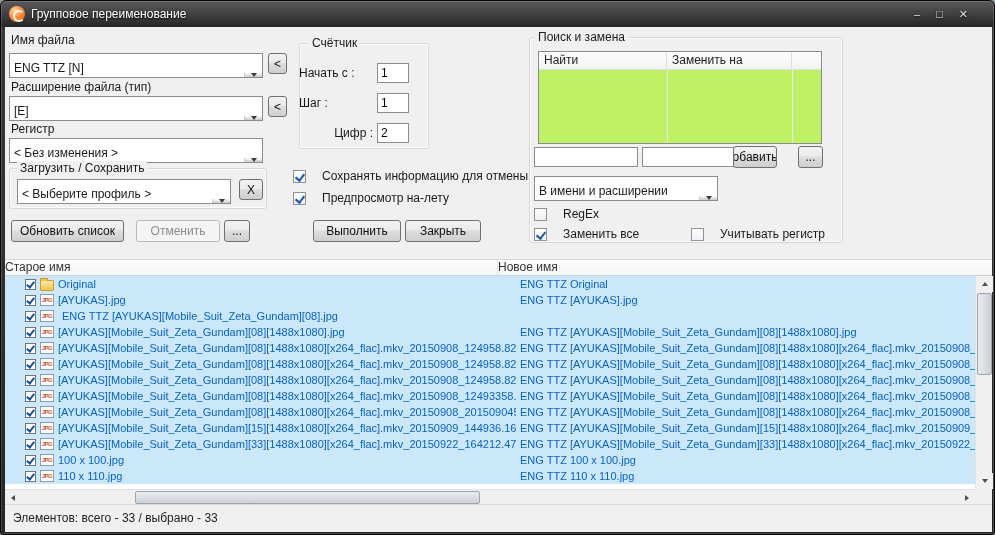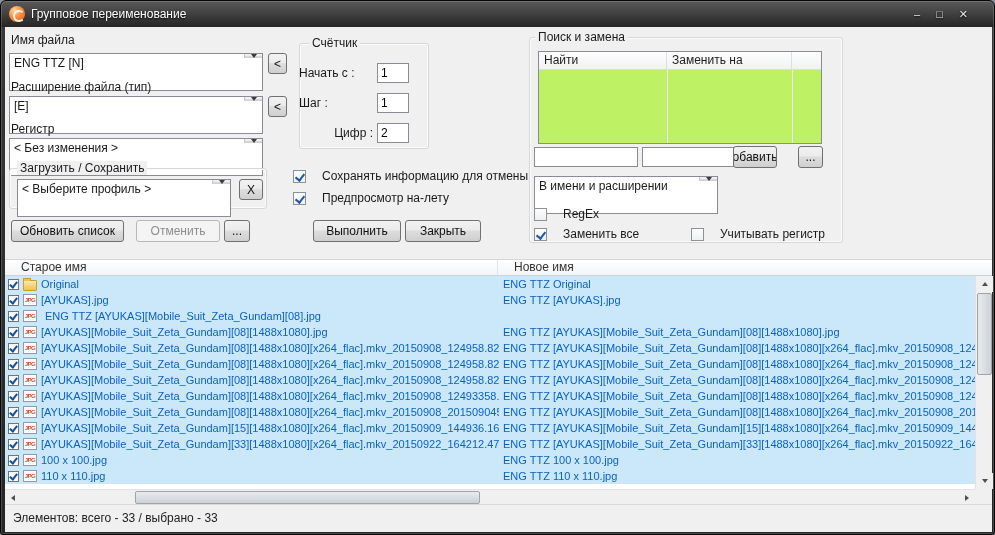--- a/index.html
+++ b/index.html
@@ -6,43 +6,43 @@
 body{font-family:"Liberation Sans",sans-serif;background:#8b9097}
 .window{position:relative;width:995px;height:535px;border:1px solid #060606;border-radius:6px 6px 3px 3px;background:linear-gradient(#5a5a5a,#262626 26px,#383838 26px,#262626);overflow:hidden;box-shadow:inset 0 0 0 1px rgba(255,255,255,.16)}
 .titlebar{position:absolute;left:0;top:0;right:0;height:26px;display:flex;align-items:center;gap:6px;padding:0 8px;color:#fff;font-size:12px;text-shadow:0 1px 2px #000}
 .app-icon{width:16px;height:16px;border-radius:50%;background:radial-gradient(circle at 35% 30%,#ffd9a0 0%,#fa8c3c 45%,#e85d10 100%);position:relative;flex:none}
 .app-icon::after{content:"";position:absolute;left:4px;top:4px;width:8px;height:8px;border:2px solid rgba(255,255,255,.92);border-right-color:transparent;border-radius:50%}
 .title{flex:1;white-space:nowrap;overflow:hidden}
 .win-controls{display:flex;gap:16px;margin-right:18px}
 .wbtn{color:#e3e3e3;font-size:11px;line-height:16px}
 .client{position:absolute;left:4px;top:26px;width:987px;height:505px;background:#f0f0f0;font-size:12px;color:#1a1a1a}
 .lbl{position:absolute;white-space:nowrap}
-.combo{position:absolute;height:38px;background:#fff;border:1px solid #898c95;display:flex;align-items:flex-start;overflow:hidden}
+.combo{position:absolute;height:25px;background:#fff;border:1px solid #898c95;display:flex;align-items:flex-end;overflow:hidden}
 .combo .val{flex:1;padding:2px 4px;white-space:nowrap;overflow:hidden}
 .combo .drop{width:18px;flex:none;border-left:1px solid #c3c9cd;background:linear-gradient(#f4f4f4,#ececec 45%,#dcdcdc 50%,#cfcfcf);display:flex;align-items:center;justify-content:center}
 .arr{width:0;height:0;border-left:3.5px solid transparent;border-right:3.5px solid transparent;border-top:4px solid #3c3c3c}
 .btn{position:absolute;height:22px;border:1px solid #707070;border-radius:3px;background:linear-gradient(#f2f2f2,#ebebeb 45%,#dddddd 50%,#cfcfcf);font:inherit;font-size:12px;color:#111;display:flex;align-items:center;justify-content:center;white-space:nowrap;overflow:hidden}
 .btn.disabled{border-color:#b8b8b8;background:#f4f4f4;color:#8d8d8d}
 .group{position:absolute;border:1px solid #d7d7d7;border-radius:3px;box-shadow:inset 0 0 0 1px #fcfcfc}
 .glabel{position:absolute;background:#f0f0f0;padding:0 3px;white-space:nowrap}
 .check{position:absolute;display:flex;align-items:center;gap:16px;white-space:nowrap}
 .box{width:13px;height:13px;background:linear-gradient(#fdfdfd,#eef0f2);border:1px solid #8e9297;position:relative;flex:none}
 .checked .box::after{content:"";position:absolute;left:3px;top:1px;width:4px;height:7px;border:solid #2057a8;border-width:0 2px 2px 0;transform:rotate(38deg)}
 .tinput{position:absolute;height:20px;border:1px solid #898c95;background:#fff;font:inherit;font-size:12px;padding:0 3px}
 
 .sr-table{position:absolute;background:#bef264;border:1px solid #898c95}
 .sr-head{display:flex;height:18px;background:linear-gradient(#fdfdfd,#f1f2f4);border-bottom:1px solid #d9dce1;font-size:12px;color:#222}
 .sr-col{padding:1px 5px;border-right:1px solid #dcdee3;white-space:nowrap;overflow:hidden}
 .sr-body{position:relative;height:calc(100% - 18px)}
 .sr-vline{position:absolute;top:0;bottom:0;width:1px;background:#eef0f3}
 
 .list-header{position:absolute;left:0;top:232px;width:987px;height:17px;background:linear-gradient(#ffffff,#f3f4f6);border-top:1px solid #d5d5d5;border-bottom:1px solid #cfd2d6;display:flex;font-size:12px;color:#333}
-.lh-col{padding:0 16px;border-right:1px solid #e2e4e7;line-height:15px;white-space:nowrap;overflow:hidden}
+.lh-col{padding:0 0;border-right:1px solid #e2e4e7;line-height:15px;white-space:nowrap;overflow:hidden}
 .list-body{position:absolute;left:0;top:249px;width:970px;height:213px;background:#fff;overflow:hidden}
-.row{display:flex;align-items:center;height:16px;background:#cbe8fb;font-size:11px;color:#0a62c2;white-space:nowrap;padding-left:3px}
+.row{display:flex;align-items:center;height:16px;background:#cbe8fb;font-size:11px;color:#0a62c2;white-space:nowrap;padding-left:20px}
 .cb{width:11px;height:11px;background:#fff;border:1px solid #6e7population0;border:1px solid #6e757d;position:relative;flex:none;margin-right:4px}
 .cb::after{content:"";position:absolute;left:2px;top:0;width:3px;height:6px;border:solid #174f9b;border-width:0 2px 2px 0;transform:rotate(38deg)}
 .ficon{flex:none;margin-right:4px}
 .icon-folder{width:14px;height:11px;background:linear-gradient(#fdeaa9,#f2c24d);border:1px solid #d49a2d;border-radius:1px;position:relative;margin-top:2px}
 .icon-folder::before{content:"";position:absolute;top:-3px;left:-1px;width:6px;height:2px;background:#f2c24d;border:1px solid #d49a2d;border-bottom:none;border-radius:1px 1px 0 0}
 .icon-jpg{width:14px;height:12px;background:#fff;border:1px solid #8d9bb0;font-size:6px;font-weight:bold;color:#d4472a;display:flex;align-items:center;justify-content:center;letter-spacing:-0.5px}
 .cell-old{flex:none;width:458px;overflow:hidden}
 .cell-new{flex:1;overflow:hidden;padding-left:4px}
 
 .vscroll{position:absolute;left:970px;top:249px;width:17px;height:213px;background:#f0f0f0;border-left:1px solid #e2e2e2}

